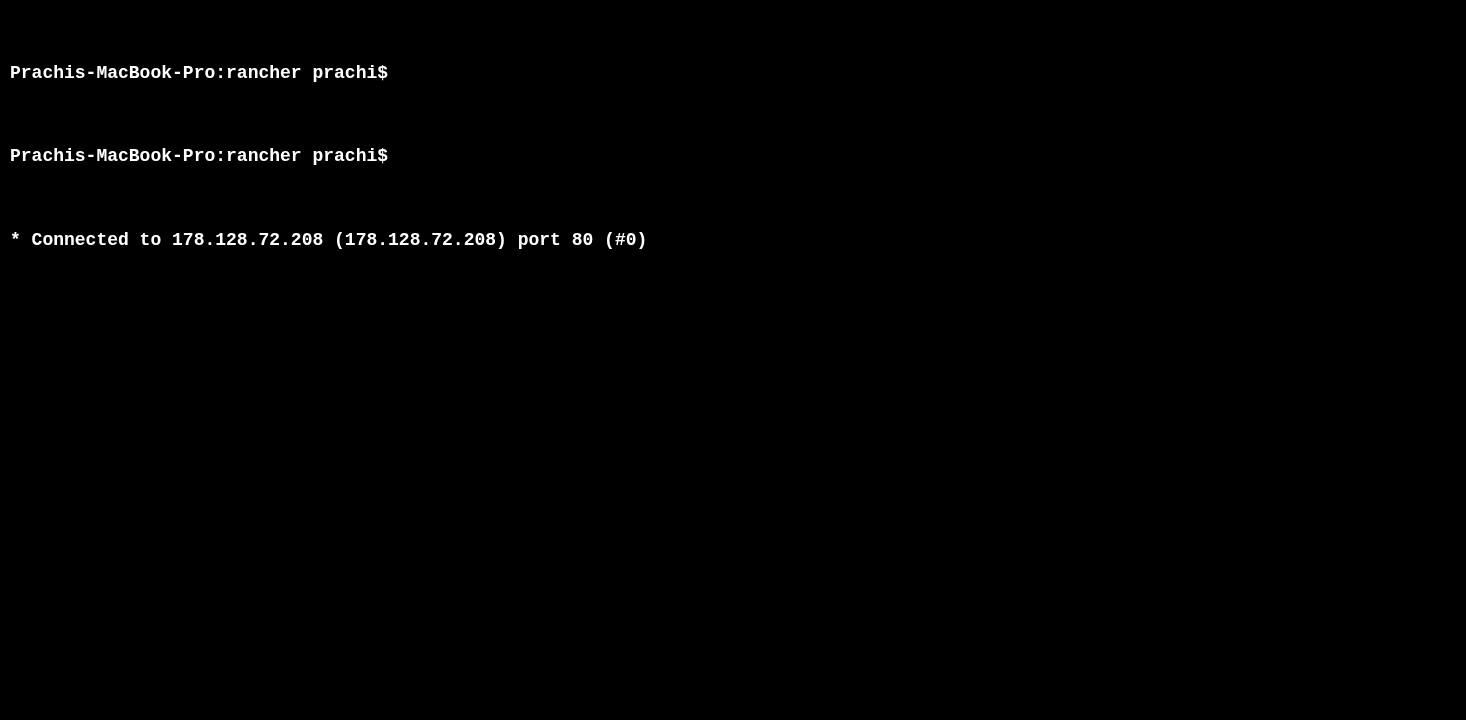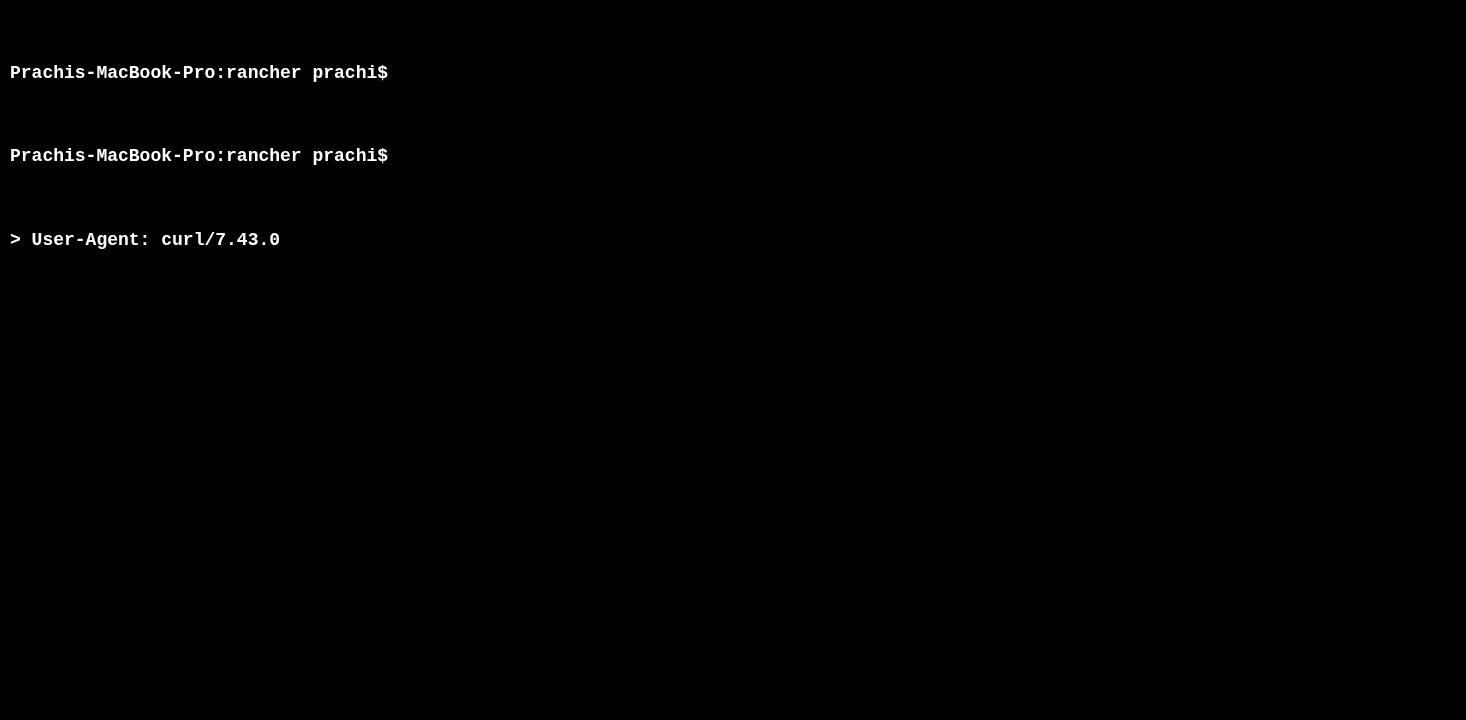--- a/index.html
+++ b/index.html
@@ -25,21 +25,21 @@
     .line {
       display: block;
     }
   </style>
 </head>
 <body>
 
 <div class="terminal">
   <span class="line">Prachis-MacBook-Pro:rancher prachi$</span>
   <span class="line">Prachis-MacBook-Pro:rancher prachi$</span>
-  <span class="line">&gt; User-Agent: curl/7.43.0</span>
+  <span class="line">* Connected to 178.128.72.208 (178.128.72.208) port 80 (#0)</span>
   
   
   
   
   
   
   
   
   
   

